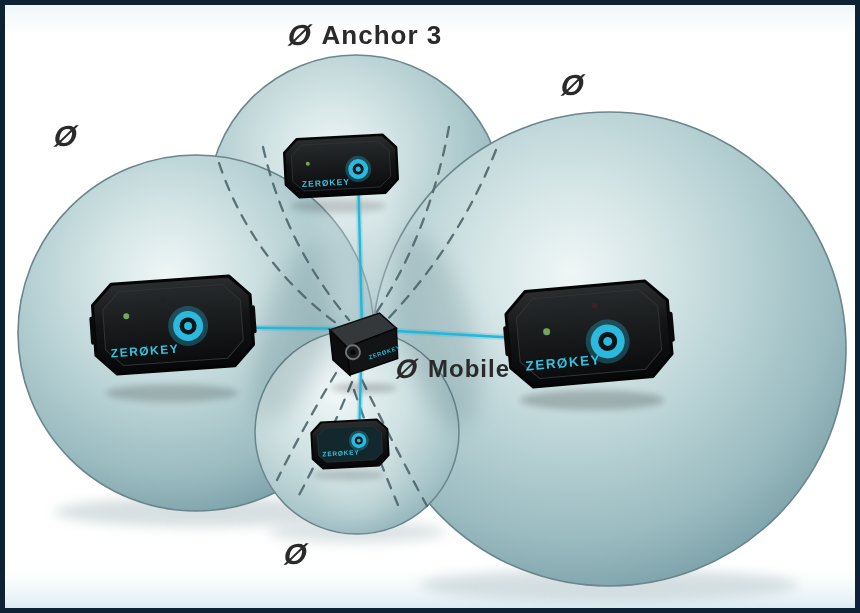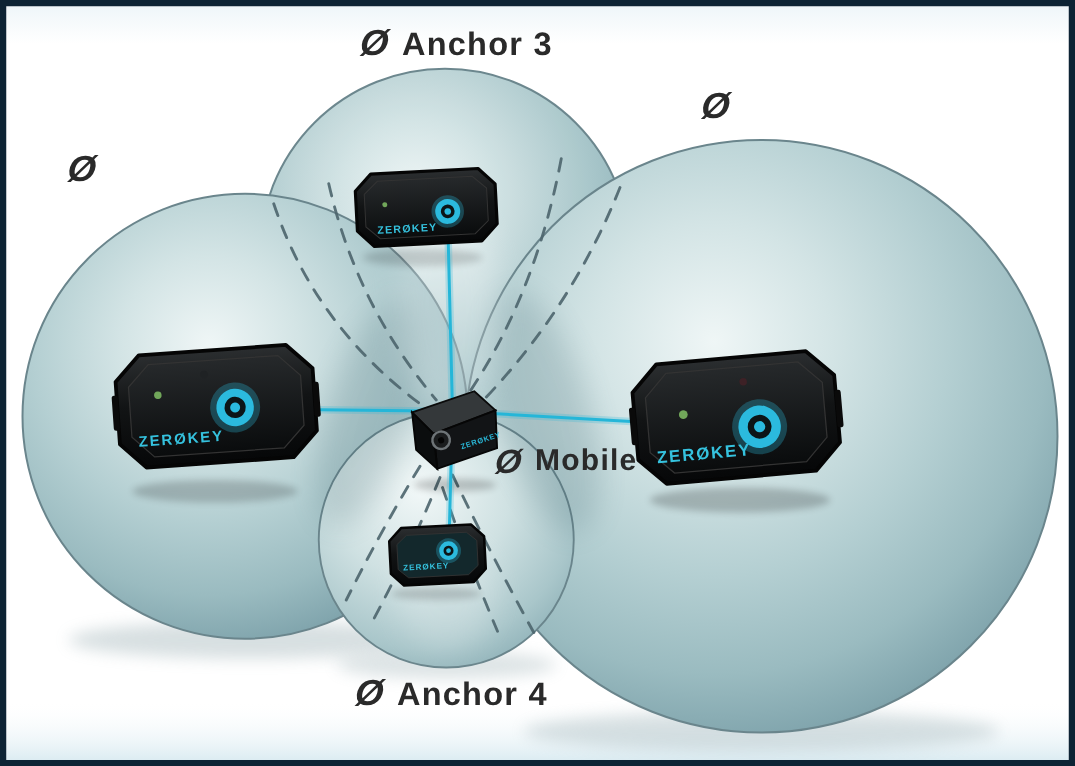--- a/index.html
+++ b/index.html
@@ -204,20 +204,19 @@
 </div>
 <div class="label" style="left:288px;top:20px">
   <span class="glyph">Ø</span>
   <span>Anchor 3</span>
 </div>
 <div class="label" style="left:561px;top:71px">
   <span class="glyph">Ø</span>
 </div>
 <div class="label" style="left:284px;top:540px">
   <span class="glyph">Ø</span>
-  <span>Anchor 4</span>
 </div>
 <div class="label small" style="left:396px;top:355px">
   <span class="glyph">Ø</span>
   <span>Mobile</span>
 </div>
 
 </div>
 
 </body></html>

